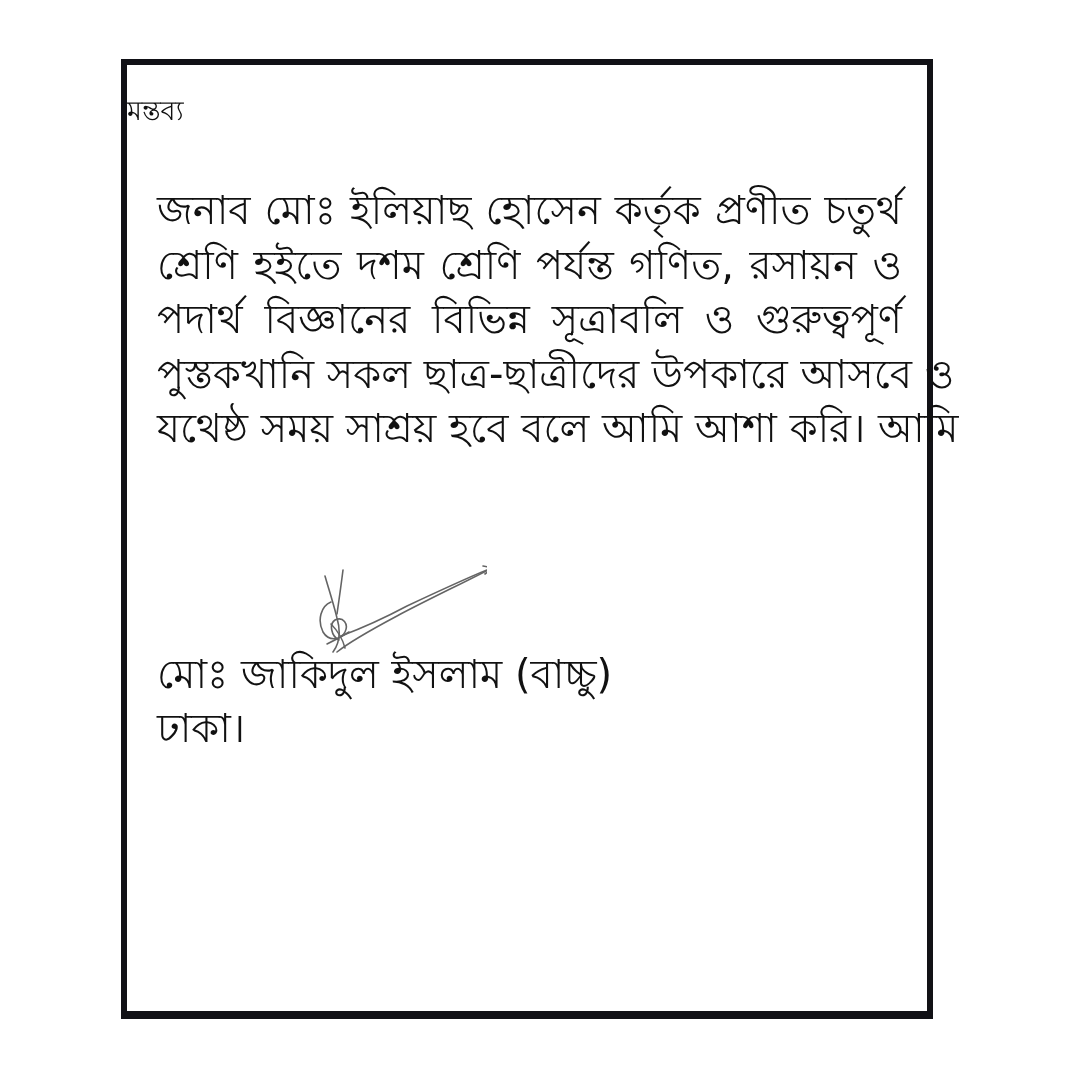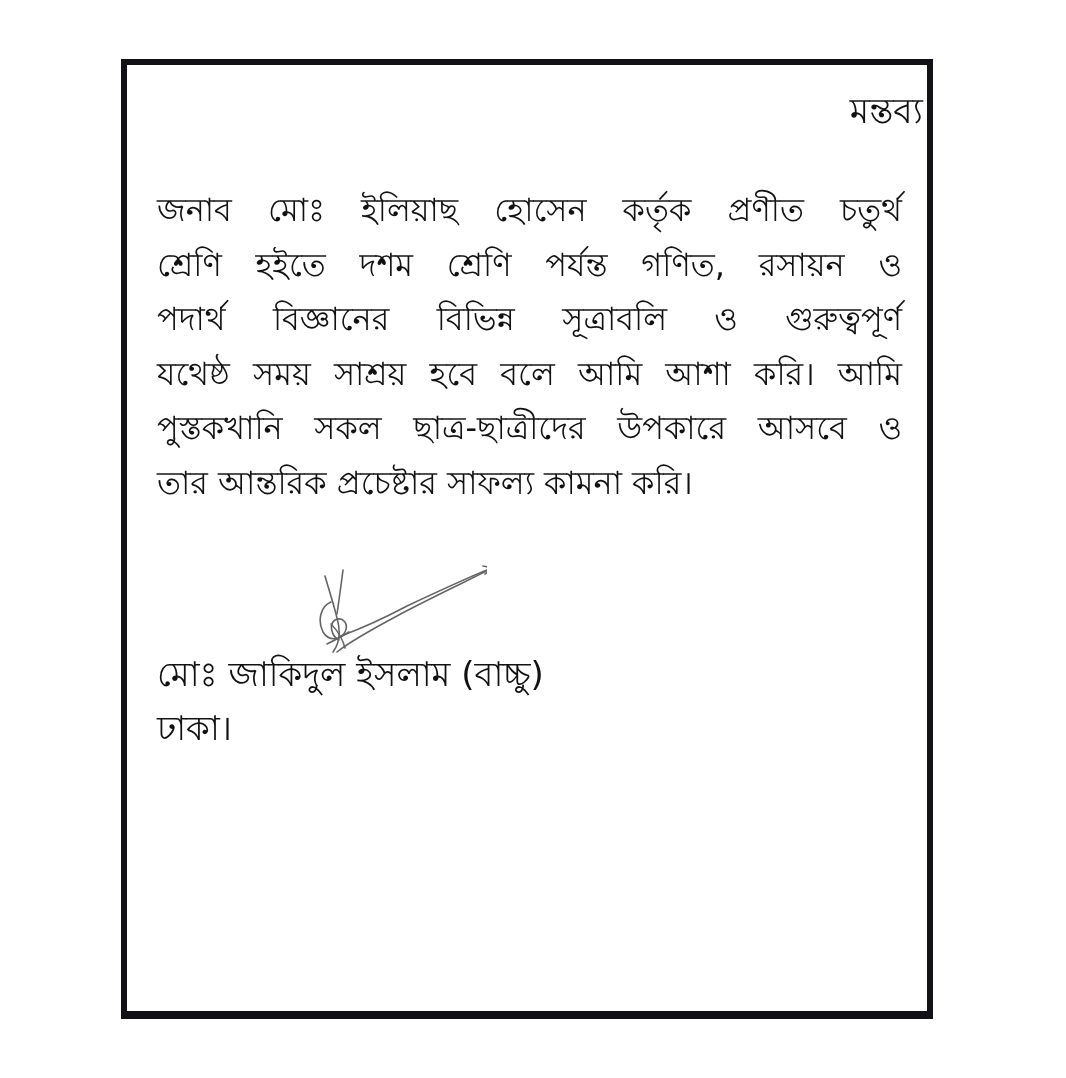--- a/index.html
+++ b/index.html
@@ -25,30 +25,30 @@
       border-top: 6px solid #111116;
       border-right: 6px solid #111116;
       border-bottom: 8px solid #111116;
       background: #fff;
     }
     .title {
       position: absolute;
       left: 0;
       right: 4px;
       top: 26px;
-      text-align: right;
-      font-size: 35px;
+      text-align: left;
+      font-size: 27px;
       line-height: 40px;
     }
     .body-para {
       position: absolute;
       left: 30px;
       width: 745px;
       top: 118px;
-      font-size: 32px;
+      font-size: 40px;
       line-height: 54.5px;
       text-align: justify;
     }
     .body-line {
       display: block;
       text-align: justify;
       text-align-last: justify;
       white-space: nowrap;
     }
     .body-line.last {
@@ -58,41 +58,40 @@
       position: absolute;
       left: 160px;
       top: 475px;
       width: 200px;
       height: 130px;
     }
     .sig-block {
       position: absolute;
       left: 30px;
       top: 582px;
-      font-size: 34px;
+      font-size: 40px;
       line-height: 54px;
     }
     .sig-line {
       display: block;
       white-space: nowrap;
     }
   </style>
 </head>
 <body>
 
 <div class="frame">
   <div class="title">মন্তব্য</div>
 
   <div class="body-para">
     <span class="body-line">জনাব মোঃ ইলিয়াছ হোসেন কর্তৃক প্রণীত চতুর্থ</span>
     <span class="body-line">শ্রেণি হইতে দশম শ্রেণি পর্যন্ত গণিত, রসায়ন ও</span>
     <span class="body-line">পদার্থ বিজ্ঞানের বিভিন্ন সূত্রাবলি ও গুরুত্বপূর্ণ</span>
+    <span class="body-line">পুস্তকখানি সকল ছাত্র-ছাত্রীদের উপকারে আসবে ও</span>
     <span class="body-line">যথেষ্ঠ সময় সাশ্রয় হবে বলে আমি আশা করি। আমি</span>
-    <span class="body-line">পুস্তকখানি সকল ছাত্র-ছাত্রীদের উপকারে আসবে ও</span>
-    <span class="body-line last">তার আন্তরিক প্রচেষ্টার সাফল্য কামনা করি।</span>
   </div>
 
   <svg class="signature" viewBox="0 0 200 130" xmlns="http://www.w3.org/2000/svg">
     <g fill="none" stroke="#4a4a4a" stroke-width="1.6" stroke-linecap="round" stroke-linejoin="round" opacity="0.85">
       <path d="M38 36 C 42 50, 46 62, 50 78 C 54 92, 52 104, 46 112"></path>
       <path d="M56 30 C 54 46, 52 60, 50 74"></path>
       <path d="M44 62 C 34 66, 30 80, 36 92 C 42 102, 54 100, 58 92 C 62 84, 56 76, 48 80 C 42 84, 44 96, 52 100"></path>
       <path d="M40 104 C 48 100, 56 96, 62 92"></path>
       <path d="M50 112 C 60 104, 80 92, 110 76 C 140 60, 170 46, 205 28"></path>
       <path d="M54 96 C 70 90, 90 82, 120 66 C 150 52, 180 38, 200 30"></path>

